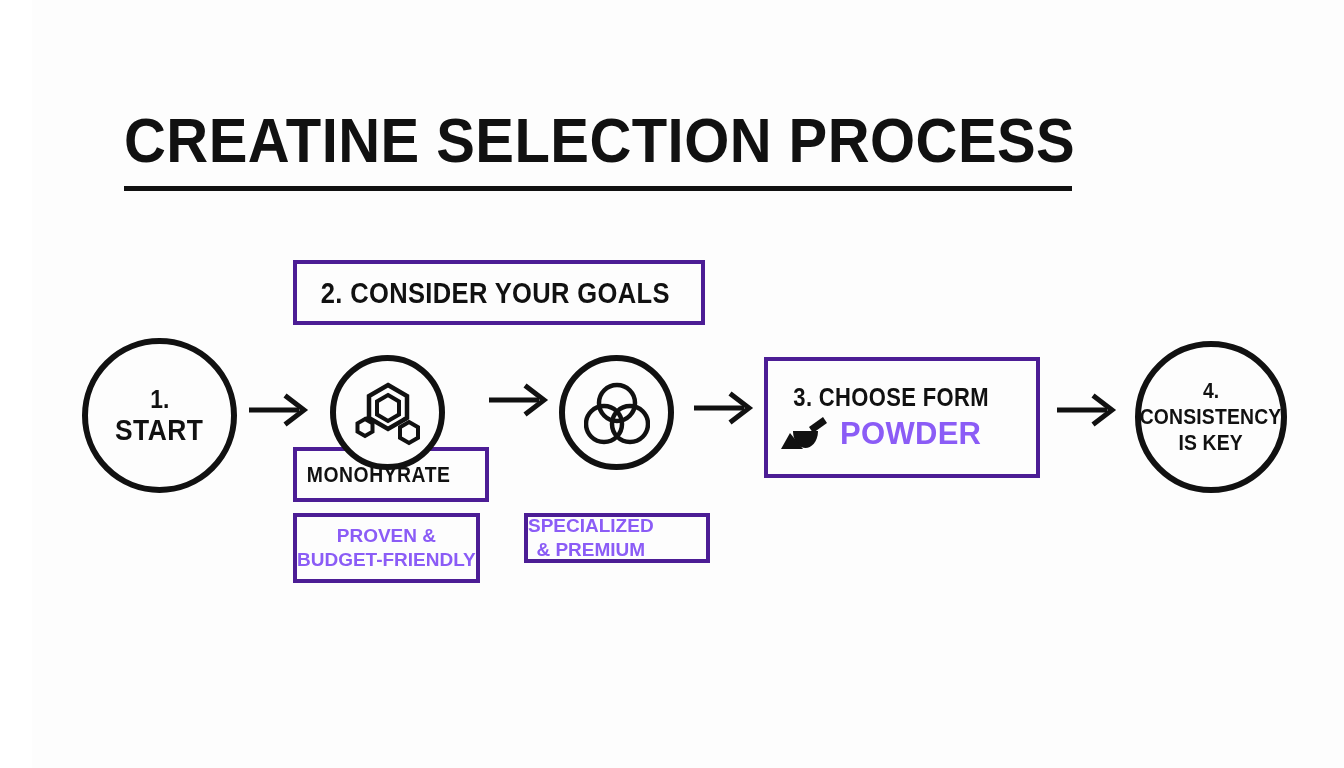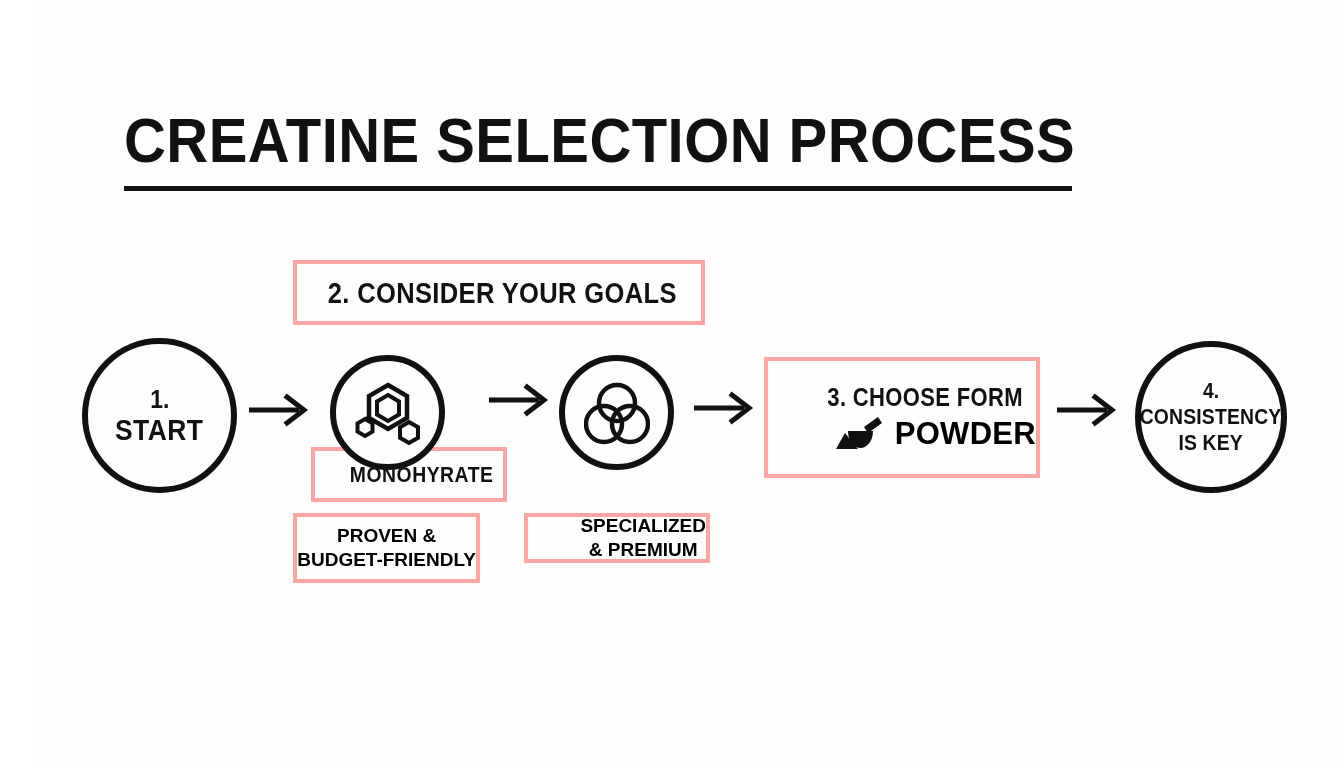--- a/index.html
+++ b/index.html
@@ -52,40 +52,40 @@
     background: #fdfdfd;
     box-sizing: border-box;
     display: flex;
     flex-direction: column;
     align-items: center;
     justify-content: center;
     text-align: center;
   }
   .box {
     position: absolute;
-    border: 4px solid #fca5a5;
+    border: 4px solid #4c1d95;
     background: #fdfdfd;
     box-sizing: border-box;
     display: flex;
     flex-direction: column;
-    align-items: flex-end;
+    align-items: flex-start;
     justify-content: center;
     text-align: center;
   }
 
   .cond {
     font-family: "Liberation Sans Narrow", "Liberation Sans", sans-serif;
     font-weight: 700;
     color: #111111;
     transform: scaleX(0.88);
   }
   .wide {
     font-family: "Liberation Sans", sans-serif;
     font-weight: 700;
-    color: #000000;
+    color: #8b5cf6;
   }
 
   
   #node-start {
     left: 50px;
     top: 338px;
     width: 155px;
     height: 155px;
     z-index: 5;
   }
@@ -104,21 +104,21 @@
 
   
   #circle-mono {
     left: 298px;
     top: 355px;
     width: 115px;
     height: 115px;
     z-index: 7;
   }
   #box-mono {
-    left: 279px;
+    left: 261px;
     top: 447px;
     width: 196px;
     height: 55px;
     z-index: 4;
   }
   #mono-label { font-size: 22px; line-height: 25px; letter-spacing: 0.6px; }
   #box-mono-sub {
     left: 261px;
     top: 513px;
     width: 187px;

